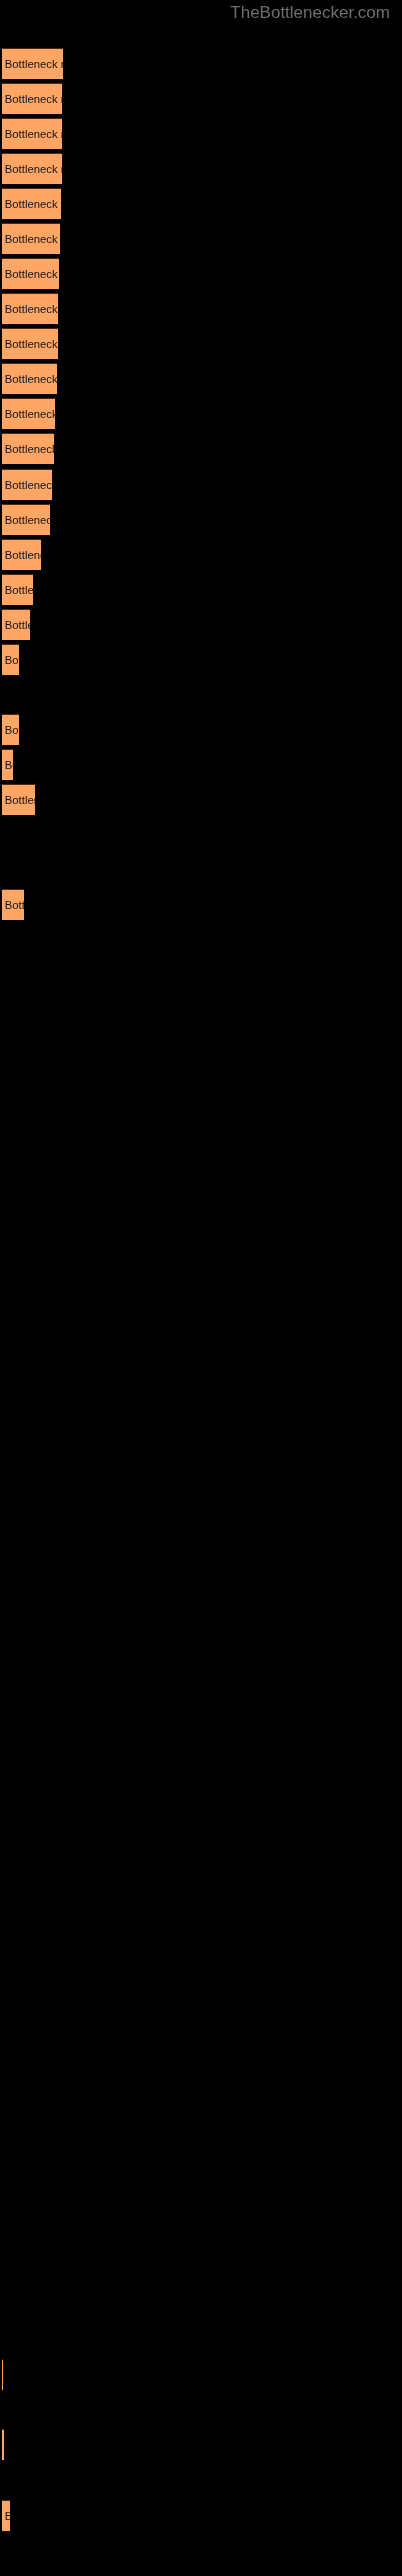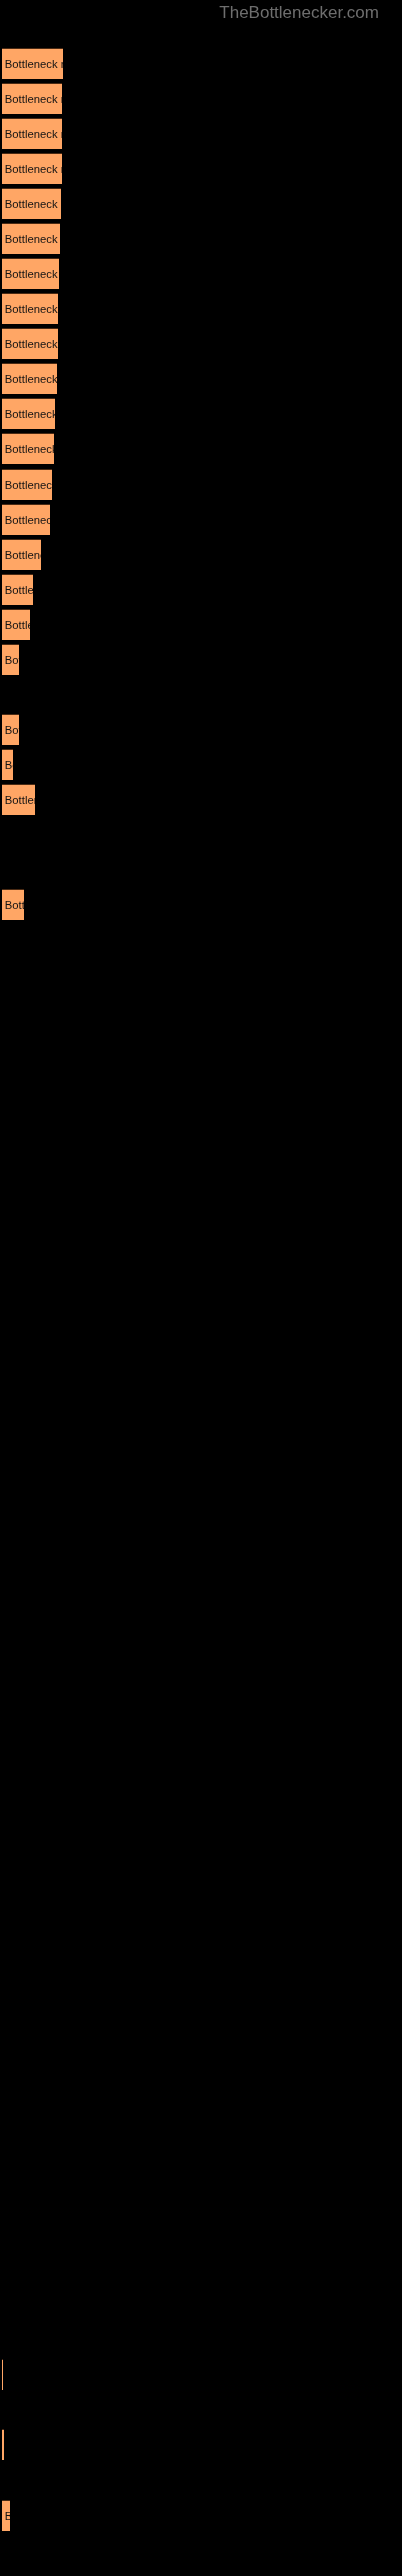--- a/index.html
+++ b/index.html
@@ -17,21 +17,21 @@
   }
   #page-root {
     position: absolute;
     left: 0; top: 0;
     width: 403px;
     height: 2576px;
     background: #000000;
   }
   .site-title {
     position: absolute;
-    right: 24px;
+    right: 13px;
     top: 1.6px;
     font-family: "Liberation Sans", sans-serif;
     font-size: 17px;
     line-height: 21px;
     color: #6e6e6e;
     letter-spacing: 0px;
     white-space: nowrap;
     user-select: none;
   }
   .plot-area {

